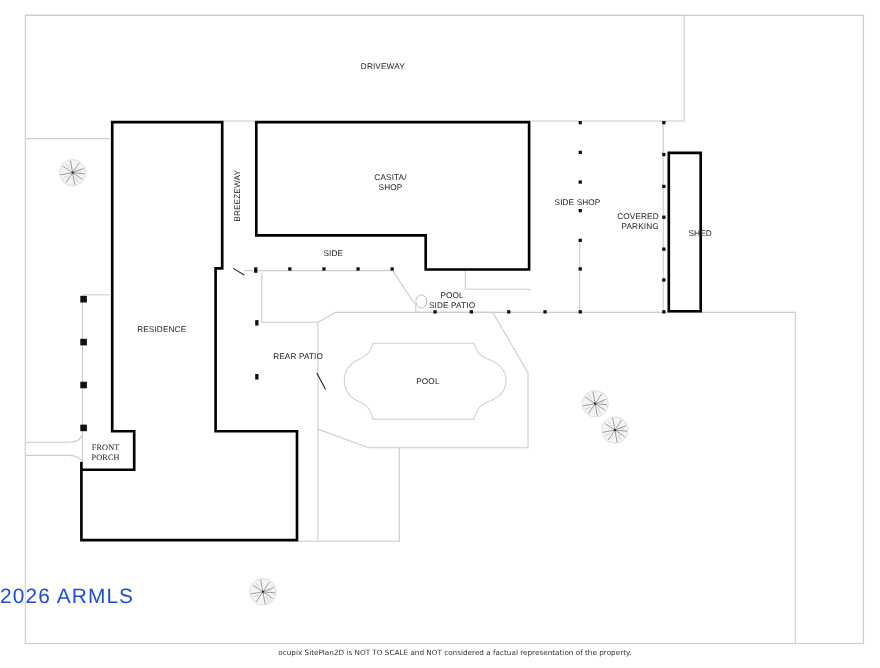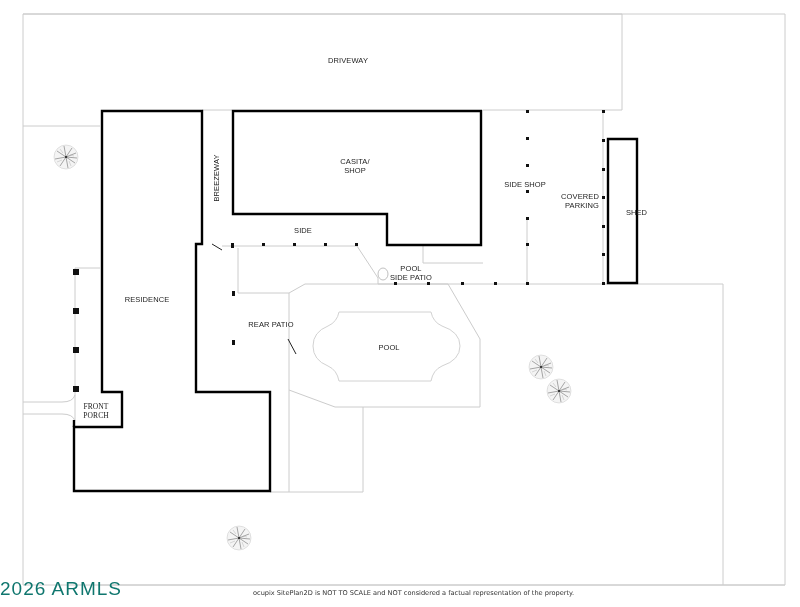--- a/index.html
+++ b/index.html
@@ -1,20 +1,20 @@
 <!DOCTYPE html>
 <html><head>
   <meta charset="utf-8">
   <style>
     html, body { margin: 0; padding: 0; background: #ffffff; }
     body { width: 800px; height: 607px; position: relative; overflow: hidden; font-family: "Liberation Sans", sans-serif; }
     #plan { position: absolute; left: 0; top: 0; width: 800px; height: 607px; }
     .lbl { position: absolute; font-family: "Liberation Sans", sans-serif; font-size: 7.5px; color: #222; text-align: center; line-height: 9px; white-space: pre; transform: translate(-50%, -50%); letter-spacing: 0.1px; }
     .lbl.vert { transform: translate(-50%, -50%) rotate(-90deg); }
-    .watermark { position: absolute; left: 0; top: 578px; font-family: "Liberation Sans", sans-serif; font-size: 19px; color: #0f766e; letter-spacing: 1px; font-weight: normal; }
+    .watermark { position: absolute; left: 0; top: 532px; font-family: "Liberation Sans", sans-serif; font-size: 19px; color: #1d4ed8; letter-spacing: 1px; font-weight: normal; }
     .disclaimer { position: absolute; left: 253px; top: 589px; font-family: "DejaVu Sans", sans-serif; font-size: 6.6px; color: #333; white-space: nowrap; text-align: right; }
   </style>
 </head>
 <body>
 
 <svg id="plan" width="800" height="607" viewBox="0 0 800 607" xmlns="http://www.w3.org/2000/svg">
   <defs>
     <g id="tree">
       <circle r="12" fill="#f4f4f4" stroke="#cfcfcf" stroke-width="0.6"></circle>
       <g stroke="#555" stroke-width="0.5">

